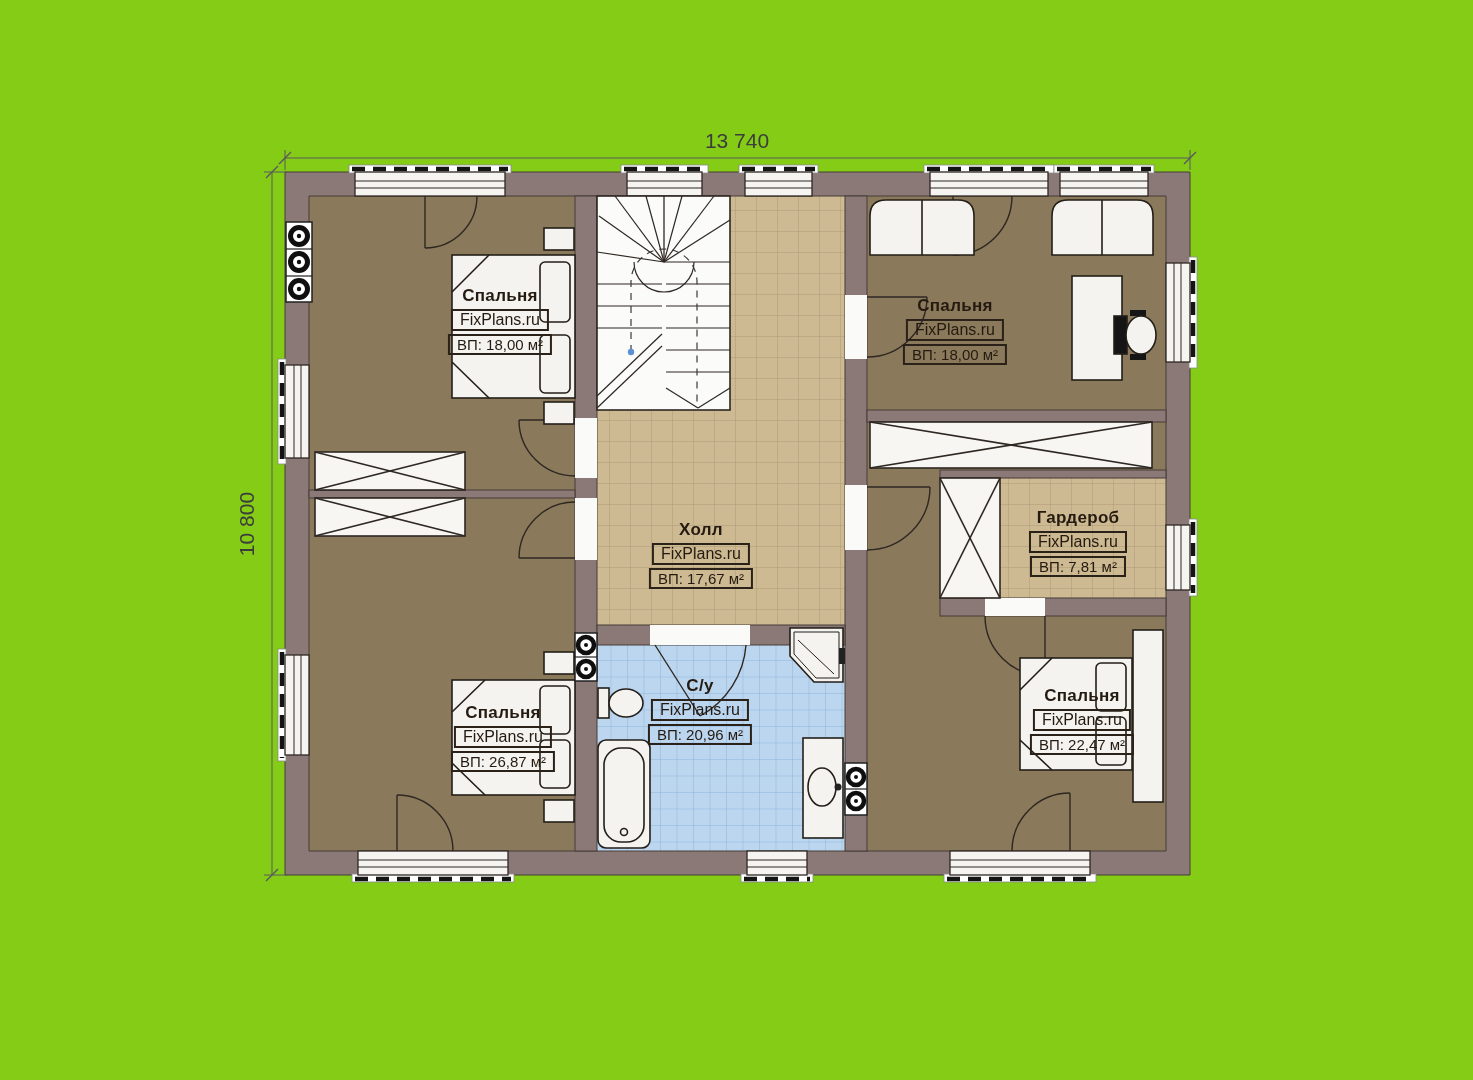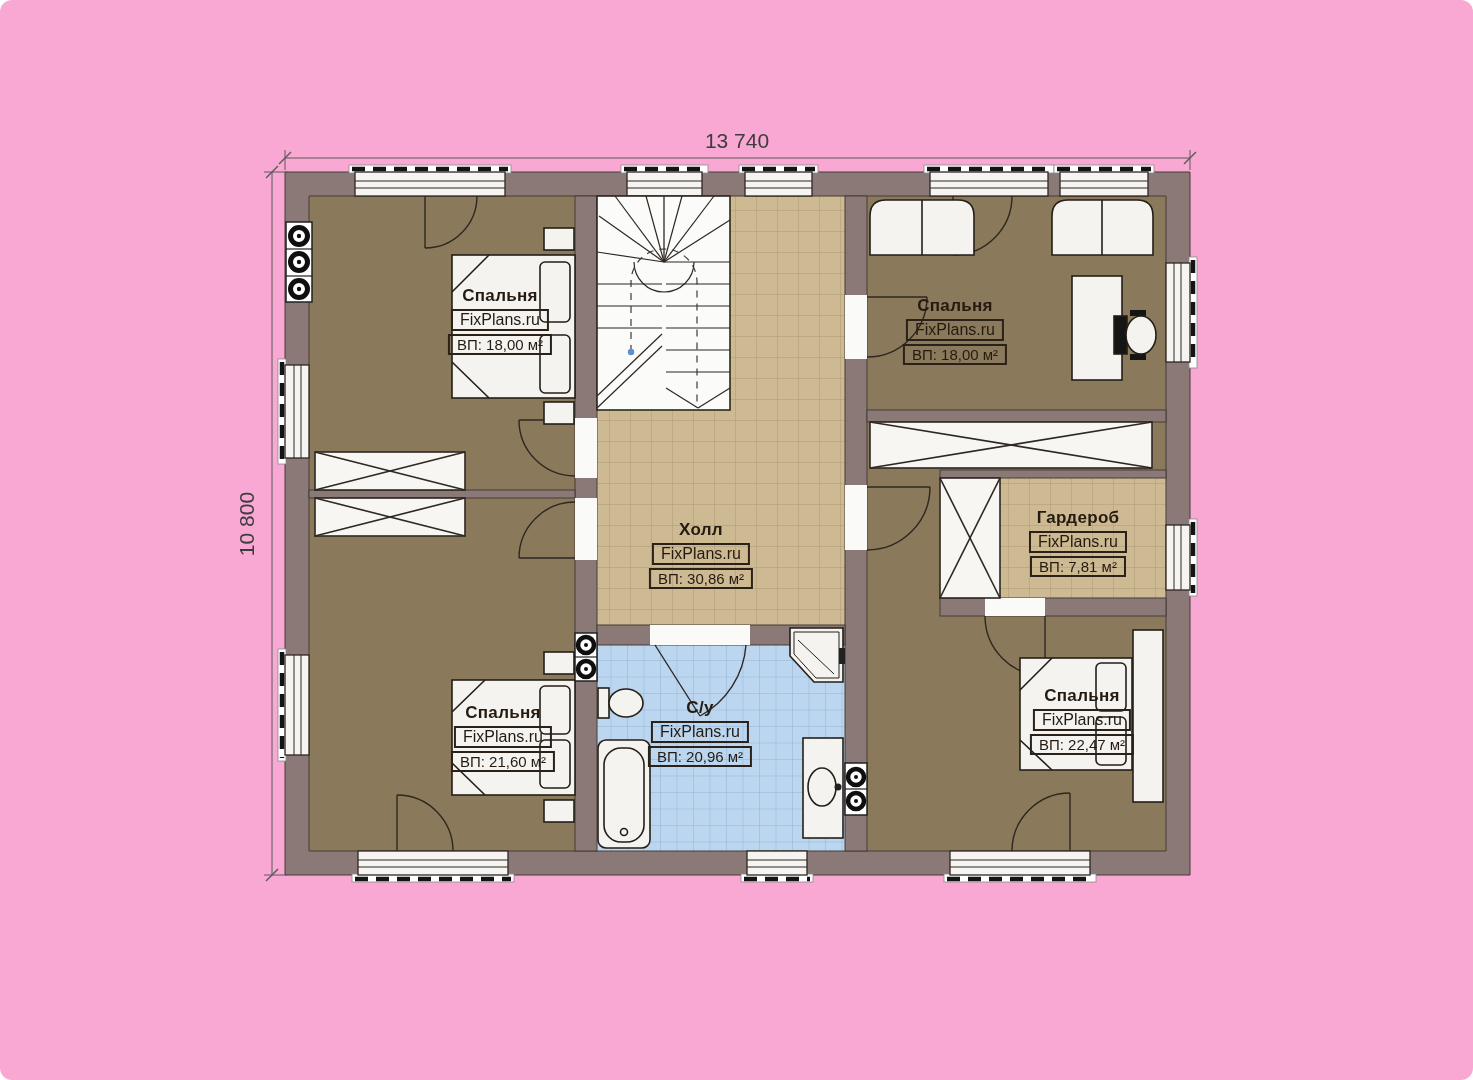--- a/index.html
+++ b/index.html
@@ -1,22 +1,21 @@
 <!DOCTYPE html>
 <html><head>
 <meta charset="utf-8">
 <style>
   html,body{margin:0;padding:0;background:#ffffff;}
   .stage{
     position:relative;
     width:1473px;height:1080px;
-    background:#f9a8d4;
+    background:#84cc16;
     font-family:"Liberation Sans", sans-serif;
     overflow:hidden;
-    border-radius:12px;
   }
   .plan-svg{position:absolute;left:0;top:0;}
   .room-label{
     position:absolute;
     transform:translateX(-50%);
     text-align:center;
     color:#241a10;
     z-index:5;
     line-height:1.15;
     white-space:nowrap;
@@ -400,36 +399,36 @@
 
   <div class="room-label" style="left:955px; top:296px;">
     <div class="room-name">Спальня</div>
     <div class="room-box">FixPlans.ru</div>
     <div class="room-box area">ВП: 18,00 м²</div>
   </div>
 
   <div class="room-label" style="left:701px; top:520px;">
     <div class="room-name">Холл</div>
     <div class="room-box">FixPlans.ru</div>
-    <div class="room-box area">ВП: 30,86 м²</div>
+    <div class="room-box area">ВП: 17,67 м²</div>
   </div>
 
   <div class="room-label" style="left:1078px; top:508px;text-align:center;">
     <div class="room-name">Гардероб</div>
     <div class="room-box">FixPlans.ru</div>
     <div class="room-box area">ВП: 7,81 м²</div>
   </div>
 
   <div class="room-label" style="left:503px; top:703px;">
     <div class="room-name">Спальня</div>
     <div class="room-box">FixPlans.ru</div>
-    <div class="room-box area">ВП: 21,60 м²</div>
-  </div>
-
-  <div class="room-label" style="left:700px; top:698px;">
+    <div class="room-box area">ВП: 26,87 м²</div>
+  </div>
+
+  <div class="room-label" style="left:700px; top:676px;">
     <div class="room-name">С/у</div>
     <div class="room-box">FixPlans.ru</div>
     <div class="room-box area">ВП: 20,96 м²</div>
   </div>
 
   <div class="room-label" style="left:1082px; top:686px;">
     <div class="room-name">Спальня</div>
     <div class="room-box">FixPlans.ru</div>
     <div class="room-box area">ВП: 22,47 м²</div>
   </div>

